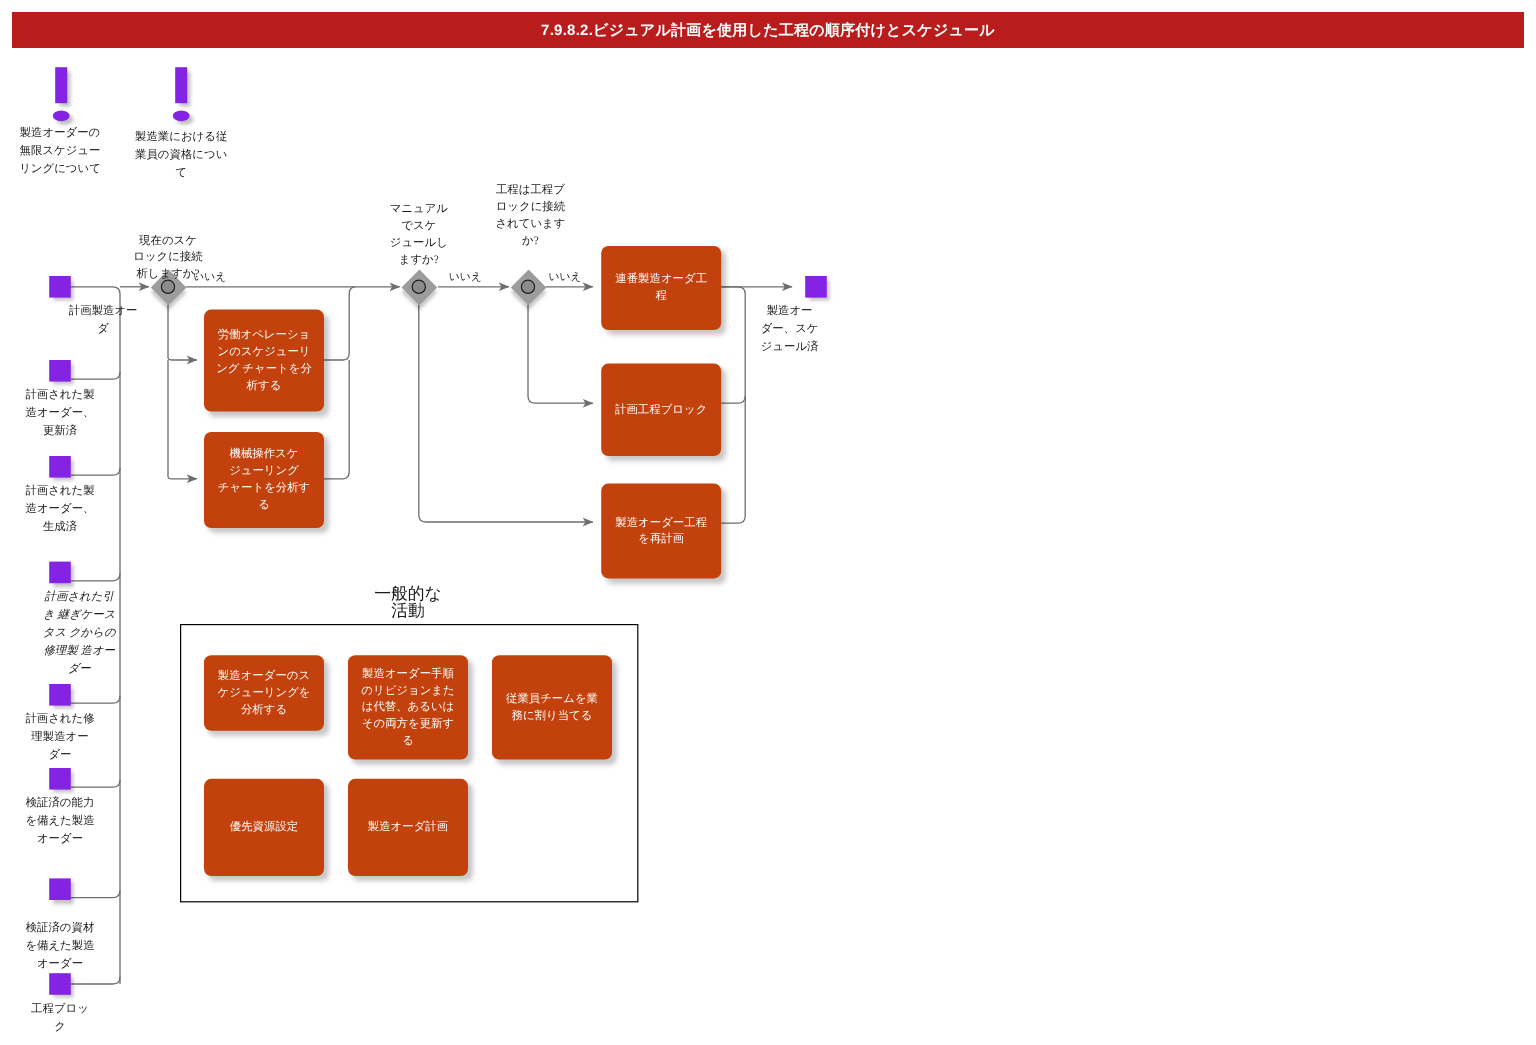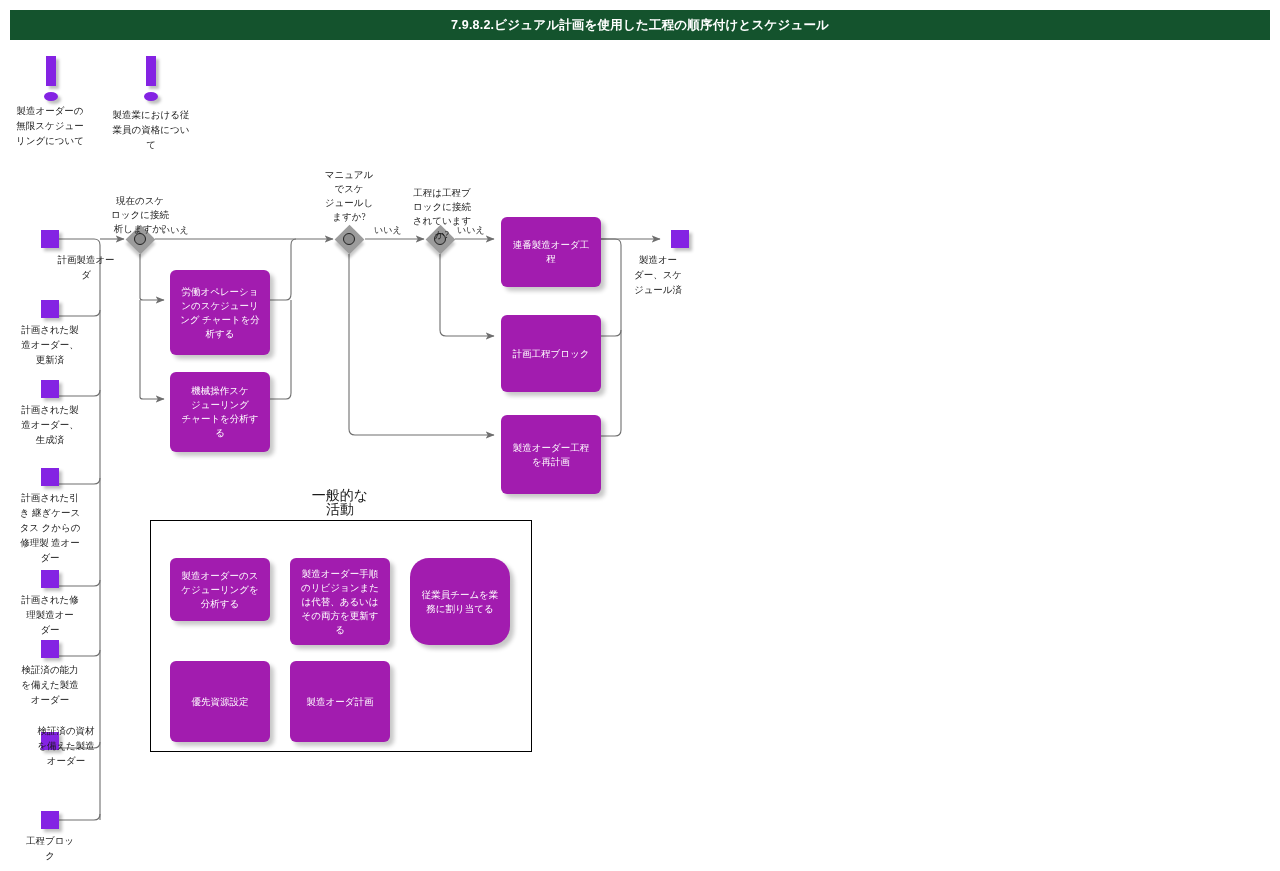--- a/index.html
+++ b/index.html
@@ -5,21 +5,21 @@
 <style>
   html,body{margin:0;padding:0;background:#ffffff;}
   body{
     width:1280px;height:871px;position:relative;overflow:hidden;
     font-family:"Liberation Serif","DejaVu Serif",serif;
     color:#1a1a1a;
   }
   
   .titlebar{
     position:absolute;left:10px;top:10px;width:1260px;height:30px;
-    background:#14532d;color:#ffffff;
+    background:#b91c1c;color:#ffffff;
     display:flex;align-items:center;justify-content:center;
     font-size:12.5px;font-weight:bold;letter-spacing:.2px;
     font-family:"Liberation Sans","DejaVu Sans",sans-serif;
   }
   
   #wires{position:absolute;left:0;top:0;width:1280px;height:871px;pointer-events:none;}
   .sq{
     position:absolute;width:18px;height:18px;background:#8423e3;
     box-shadow:3px 3px 3px rgba(0,0,0,.25);
   }
@@ -55,25 +55,25 @@
   .dia-label{
     position:absolute;text-align:center;font-size:9.5px;line-height:14px;
     color:#1a1a1a;white-space:pre-line;
   }
   .edge-label{
     position:absolute;font-size:9px;color:#1a1a1a;
     font-family:Liberation Mono, monospace;
   }
   
   .proc{
-    position:absolute;background:#a21caf;border-radius:6px;
+    position:absolute;background:#c2410c;border-radius:6px;
     box-shadow:4px 4px 4px rgba(0,0,0,.22);
     color:#ffffff;display:flex;align-items:center;justify-content:center;
     text-align:center;font-size:9.5px;line-height:14px;padding:4px 8px;
-    box-sizing:border-box;white-space:pre-line;margin-top:12px;
+    box-sizing:border-box;white-space:pre-line;
   }
   
   .groupbox{
     position:absolute;border:1.6px solid #000000;background:transparent;
   }
   .group-title{
     position:absolute;text-align:center;font-size:14px;line-height:14px;
     color:#1a1a1a;white-space:pre-line;
   }
 </style>
@@ -147,38 +147,38 @@
 <div class="sq-label" style="left:0px;top:323px;width:100px;">計画された製
 造オーダー、
 更新済</div>
 
 <div class="sq" style="left:41px;top:380px;"></div>
 <div class="sq-label" style="left:0px;top:403px;width:100px;">計画された製
 造オーダー、
 生成済</div>
 
 <div class="sq" style="left:41px;top:468px;"></div>
-<div class="sq-label" style="left:0px;top:491px;width:100px;">計画された引
+<div class="sq-label" style="left:16px;top:491px;width:100px;font-style:italic;">計画された引
 き 継ぎケース
 タス クからの
 修理製 造オー
 ダー</div>
 
 <div class="sq" style="left:41px;top:570px;"></div>
 <div class="sq-label" style="left:0px;top:593px;width:100px;">計画された修
 理製造オー
 ダー</div>
 
 <div class="sq" style="left:41px;top:640px;"></div>
 <div class="sq-label" style="left:0px;top:663px;width:100px;">検証済の能力
 を備えた製造
 オーダー</div>
 
 <div class="sq" style="left:41px;top:732px;"></div>
-<div class="sq-label" style="left:0px;top:724px;width:100px;padding-left:16px;">検証済の資材
+<div class="sq-label" style="left:0px;top:767px;width:100px;">検証済の資材
 を備えた製造
 オーダー</div>
 
 <div class="sq" style="left:41px;top:811px;"></div>
 <div class="sq-label" style="left:0px;top:834px;width:100px;">工程ブロッ
 ク</div>
 
 <div class="diamond" style="left:125px;top:224px;">
   <div class="dia"></div>
   <div class="ring"></div>
@@ -195,21 +195,21 @@
 <div class="dia-label" style="left:306px;top:168px;width:86px;">マニュアル
 でスケ
 ジュールし
 ますか?</div>
 <div class="edge-label" style="left:374px;top:224px;">いいえ</div>
 
 <div class="diamond" style="left:425px;top:224px;">
   <div class="dia"></div>
   <div class="ring"></div>
 </div>
-<div class="dia-label" style="left:396px;top:186px;width:92px;">工程は工程ブ
+<div class="dia-label" style="left:396px;top:152px;width:92px;">工程は工程ブ
 ロックに接続
 されています
 か?</div>
 <div class="edge-label" style="left:457px;top:224px;">いいえ</div>
 
 <div class="proc" style="left:170px;top:258px;width:100px;height:85px;">労働オペレーショ
 ンのスケジューリ
 ング チャートを分
 析する</div>
 <div class="proc" style="left:170px;top:360px;width:100px;height:80px;">機械操作スケ
@@ -232,16 +232,16 @@
 <div class="groupbox" style="left:150px;top:520px;width:380px;height:230px;"></div>
 
 <div class="proc" style="left:170px;top:546px;width:100px;height:63px;">製造オーダーのス
 ケジューリングを
 分析する</div>
 <div class="proc" style="left:290px;top:546px;width:100px;height:87px;">製造オーダー手順
 のリビジョンまた
 は代替、あるいは
 その両方を更新す
 る</div>
-<div class="proc" style="left:410px;top:546px;width:100px;height:87px;border-radius:19px;">従業員チームを業
+<div class="proc" style="left:410px;top:546px;width:100px;height:87px;">従業員チームを業
 務に割り当てる</div>
 <div class="proc" style="left:170px;top:649px;width:100px;height:81px;">優先資源設定</div>
 <div class="proc" style="left:290px;top:649px;width:100px;height:81px;">製造オーダ計画</div>
 
 </body></html>

